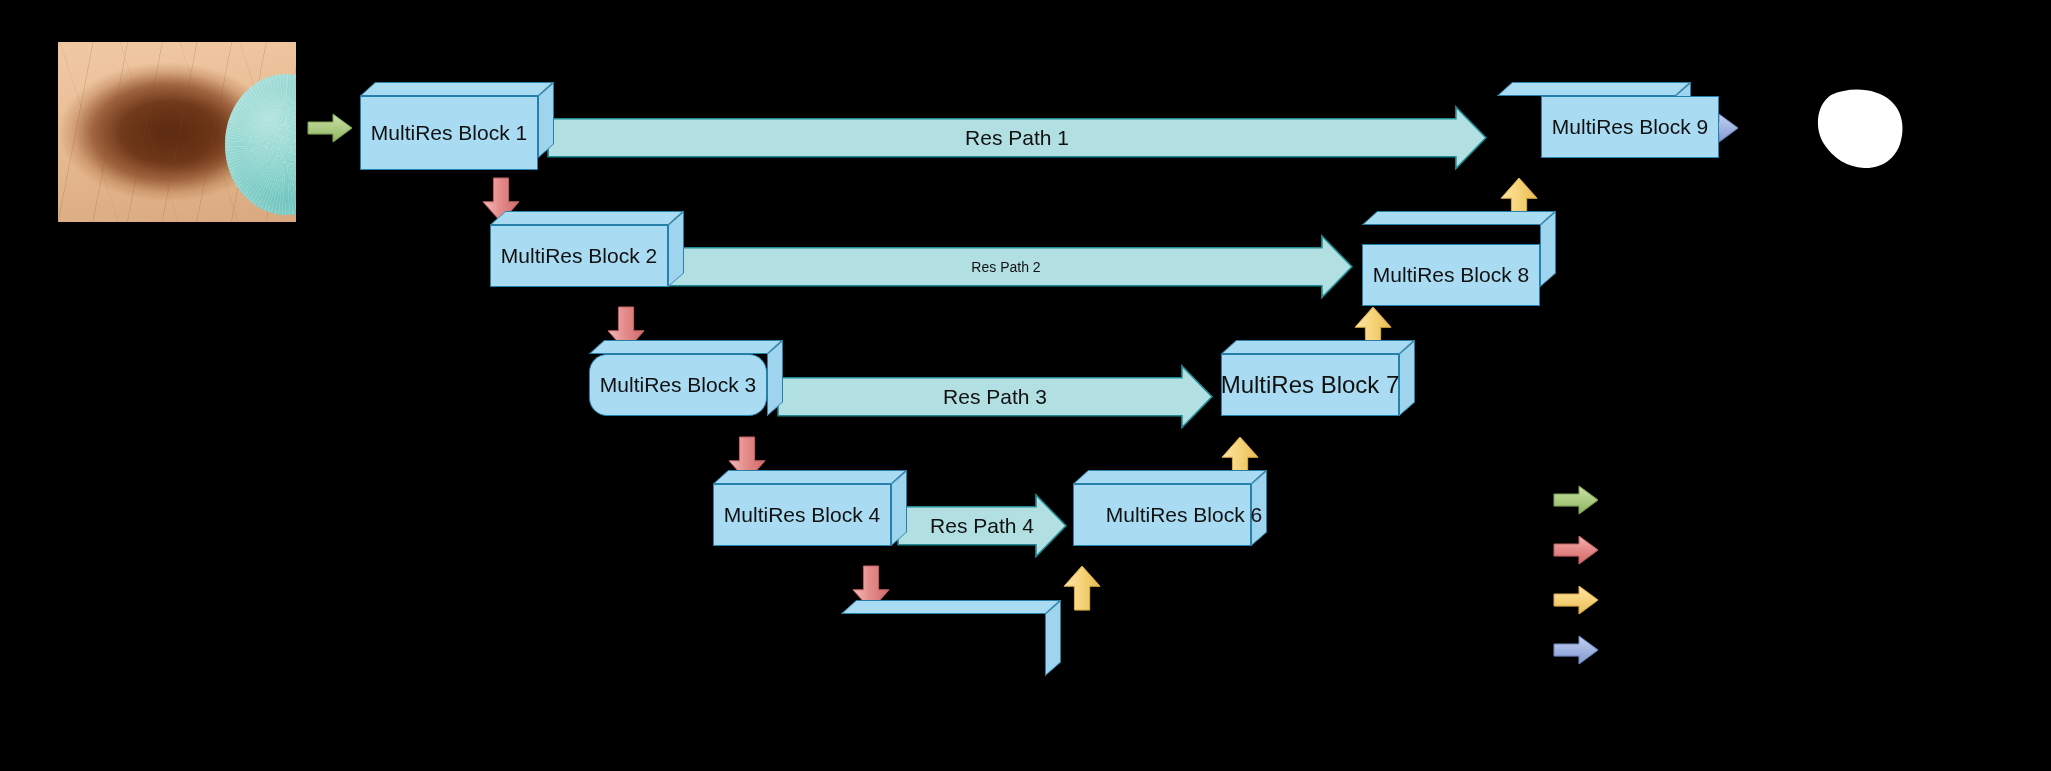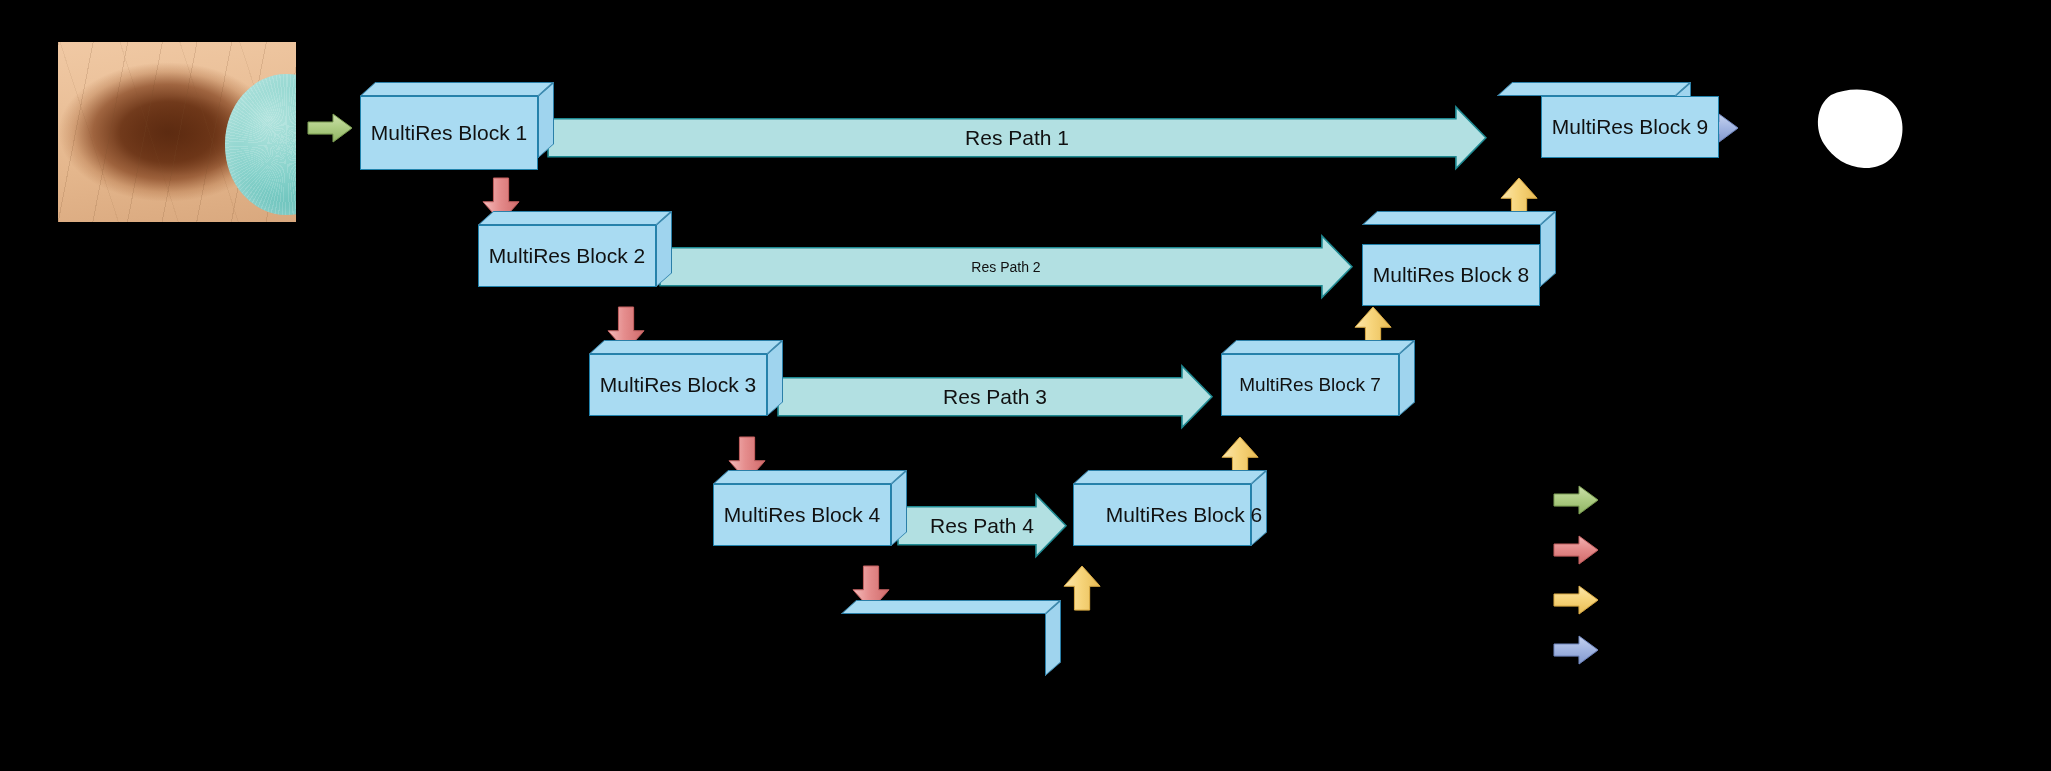--- a/index.html
+++ b/index.html
@@ -193,31 +193,31 @@
     </div>
 
   <div id="blocks">
       <div class="blk" style="left: 360px; top: 82px; width: 194px; height: 76px;">
         <div class="top" style="width:178px;height:14px;transform:skewX(-48deg);transform-origin:bottom left;left:0;top:0;"></div>
         <div class="side" style="left:178px;top:14px;width:16px;height:62px;transform:skewY(-41deg);transform-origin:top left;"></div>
         <div class="face" style="left:0;top:14px;width:178px;height:74px;">
           <span class="lbl" style="font-size:21px">MultiRes Block 1</span>
         </div>
       </div>
-      <div class="blk" style="left: 478px; top: 211px; width: 194px; height: 76px;">
+      <div class="blk" style="left: 490px; top: 211px; width: 194px; height: 76px;">
         <div class="top" style="width:178px;height:14px;transform:skewX(-48deg);transform-origin:bottom left;left:0;top:0;"></div>
         <div class="side" style="left:178px;top:14px;width:16px;height:62px;transform:skewY(-41deg);transform-origin:top left;"></div>
         <div class="face" style="left:0;top:14px;width:178px;height:62px;">
           <span class="lbl" style="font-size:21px">MultiRes Block 2</span>
         </div>
       </div>
       <div class="blk" style="left: 589px; top: 340px; width: 194px; height: 76px;">
         <div class="top" style="width:178px;height:14px;transform:skewX(-48deg);transform-origin:bottom left;left:0;top:0;"></div>
         <div class="side" style="left:178px;top:14px;width:16px;height:62px;transform:skewY(-41deg);transform-origin:top left;"></div>
-        <div class="face" style="left:0;top:14px;width:178px;height:62px;">
+        <div class="face" style="left:0;top:14px;width:178px;height:62px;border-radius:18px;">
           <span class="lbl" style="font-size:21px">MultiRes Block 3</span>
         </div>
       </div>
       <div class="blk" style="left: 713px; top: 470px; width: 194px; height: 76px; padding-left: 24px;">
         <div class="top" style="width:178px;height:14px;transform:skewX(-48deg);transform-origin:bottom left;left:0;top:0;"></div>
         <div class="side" style="left:178px;top:14px;width:16px;height:62px;transform:skewY(-41deg);transform-origin:top left;"></div>
         <div class="face" style="left:0;top:14px;width:178px;height:62px;">
           <span class="lbl" style="font-size:21px">MultiRes Block 4</span>
         </div>
       </div>
@@ -229,21 +229,21 @@
         <div class="top" style="width:178px;height:14px;transform:skewX(-48deg);transform-origin:bottom left;left:0;top:0;"></div>
         <div class="side" style="left:178px;top:14px;width:16px;height:62px;transform:skewY(-41deg);transform-origin:top left;"></div>
         <div class="face" style="left:0;top:14px;width:178px;height:62px;padding-left:44px;">
           <span class="lbl" style="font-size:21px">MultiRes Block 6</span>
         </div>
       </div>
       <div class="blk" style="left: 1221px; top: 340px; width: 194px; height: 76px;">
         <div class="top" style="width:178px;height:14px;transform:skewX(-48deg);transform-origin:bottom left;left:0;top:0;"></div>
         <div class="side" style="left:178px;top:14px;width:16px;height:62px;transform:skewY(-41deg);transform-origin:top left;"></div>
         <div class="face" style="left:0;top:14px;width:178px;height:62px;">
-          <span class="lbl" style="font-size:19px">MultiRes Block 7</span>
+          <span class="lbl" style="font-size:24px">MultiRes Block 7</span>
         </div>
       </div>
       <div class="blk" style="left: 1362px; top: 211px; width: 194px; height: 76px;">
         <div class="top" style="width:178px;height:14px;transform:skewX(-48deg);transform-origin:bottom left;left:0;top:0;"></div>
         <div class="side" style="left:178px;top:14px;width:16px;height:62px;transform:skewY(-41deg);transform-origin:top left;"></div>
         <div class="face" style="left:0;top:14px;width:178px;height:62px;margin-top:19px;">
           <span class="lbl" style="font-size:21px">MultiRes Block 8</span>
         </div>
       </div>
       <div class="blk" style="left: 1497px; top: 82px; width: 194px; height: 76px;">

